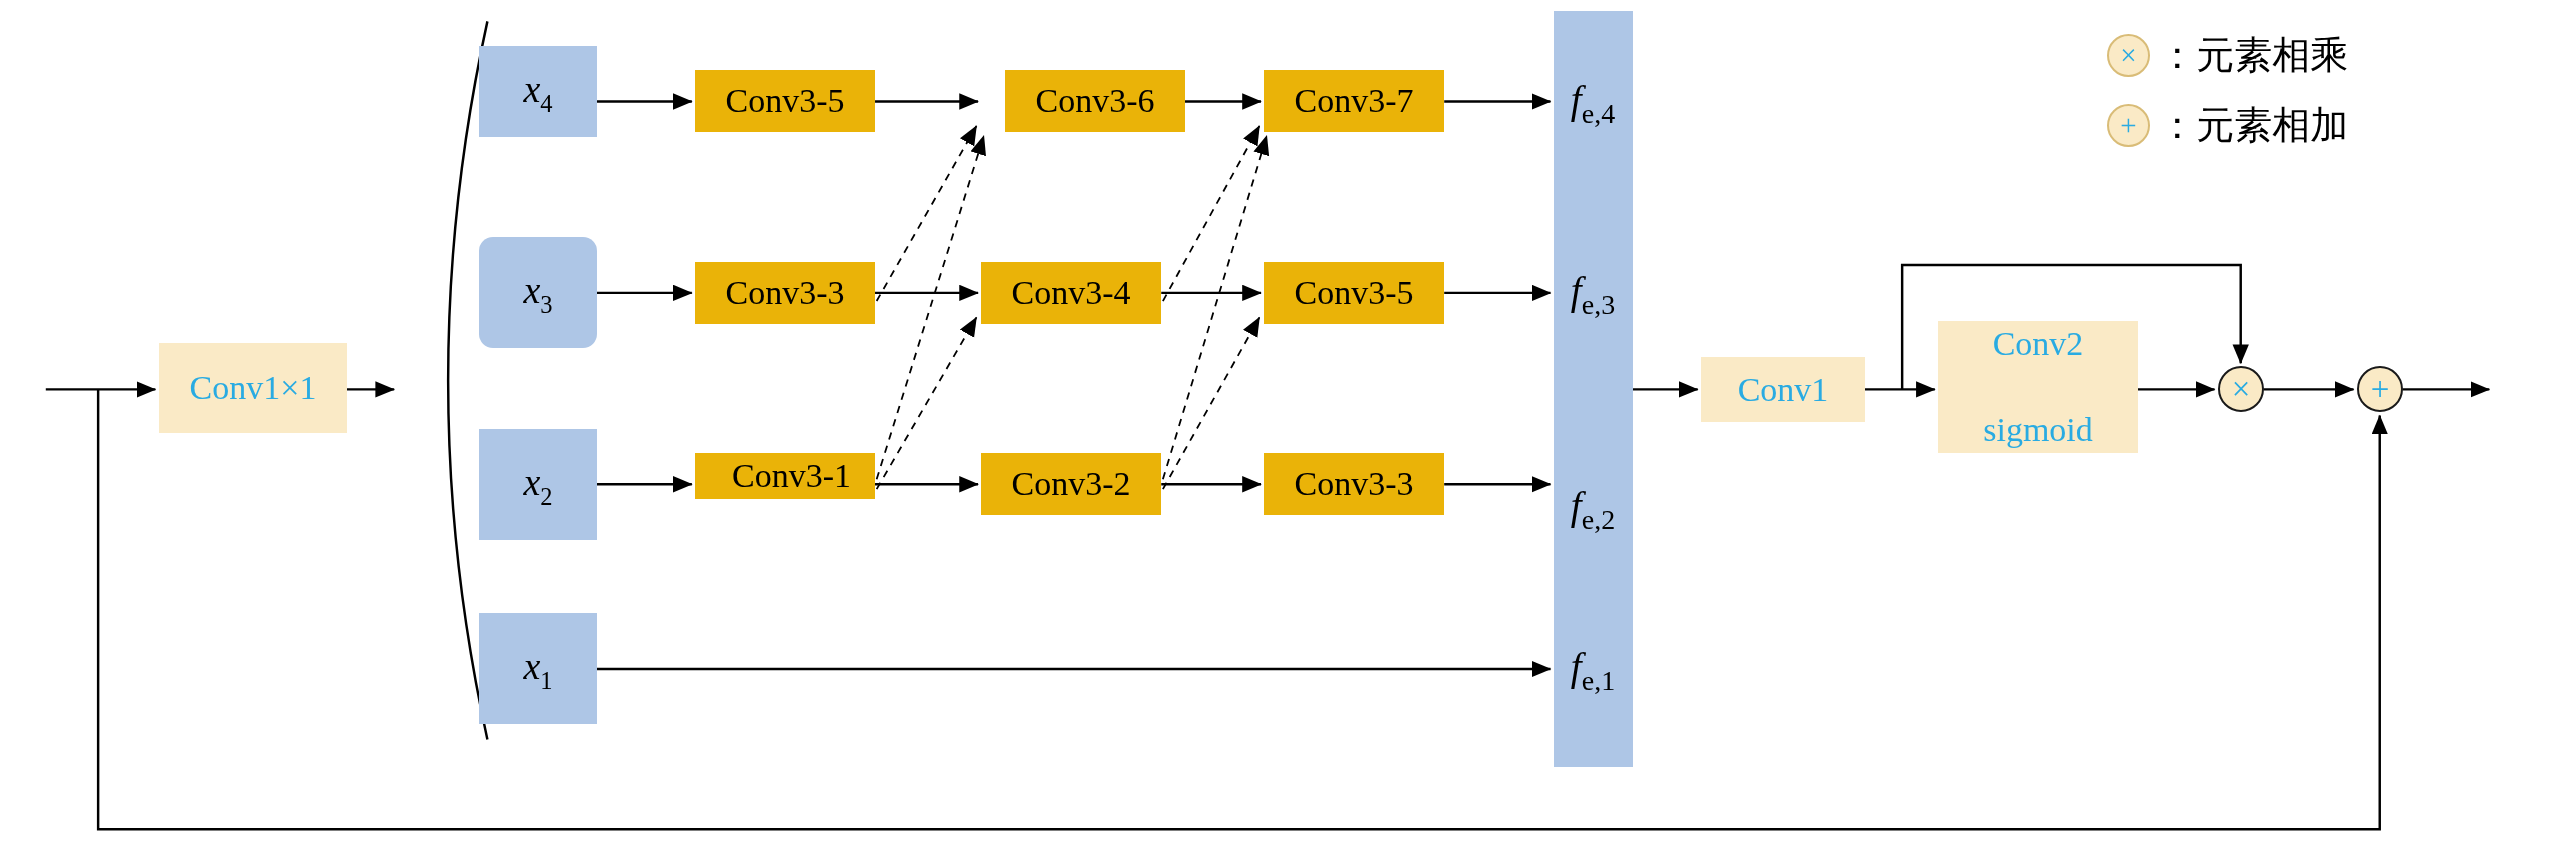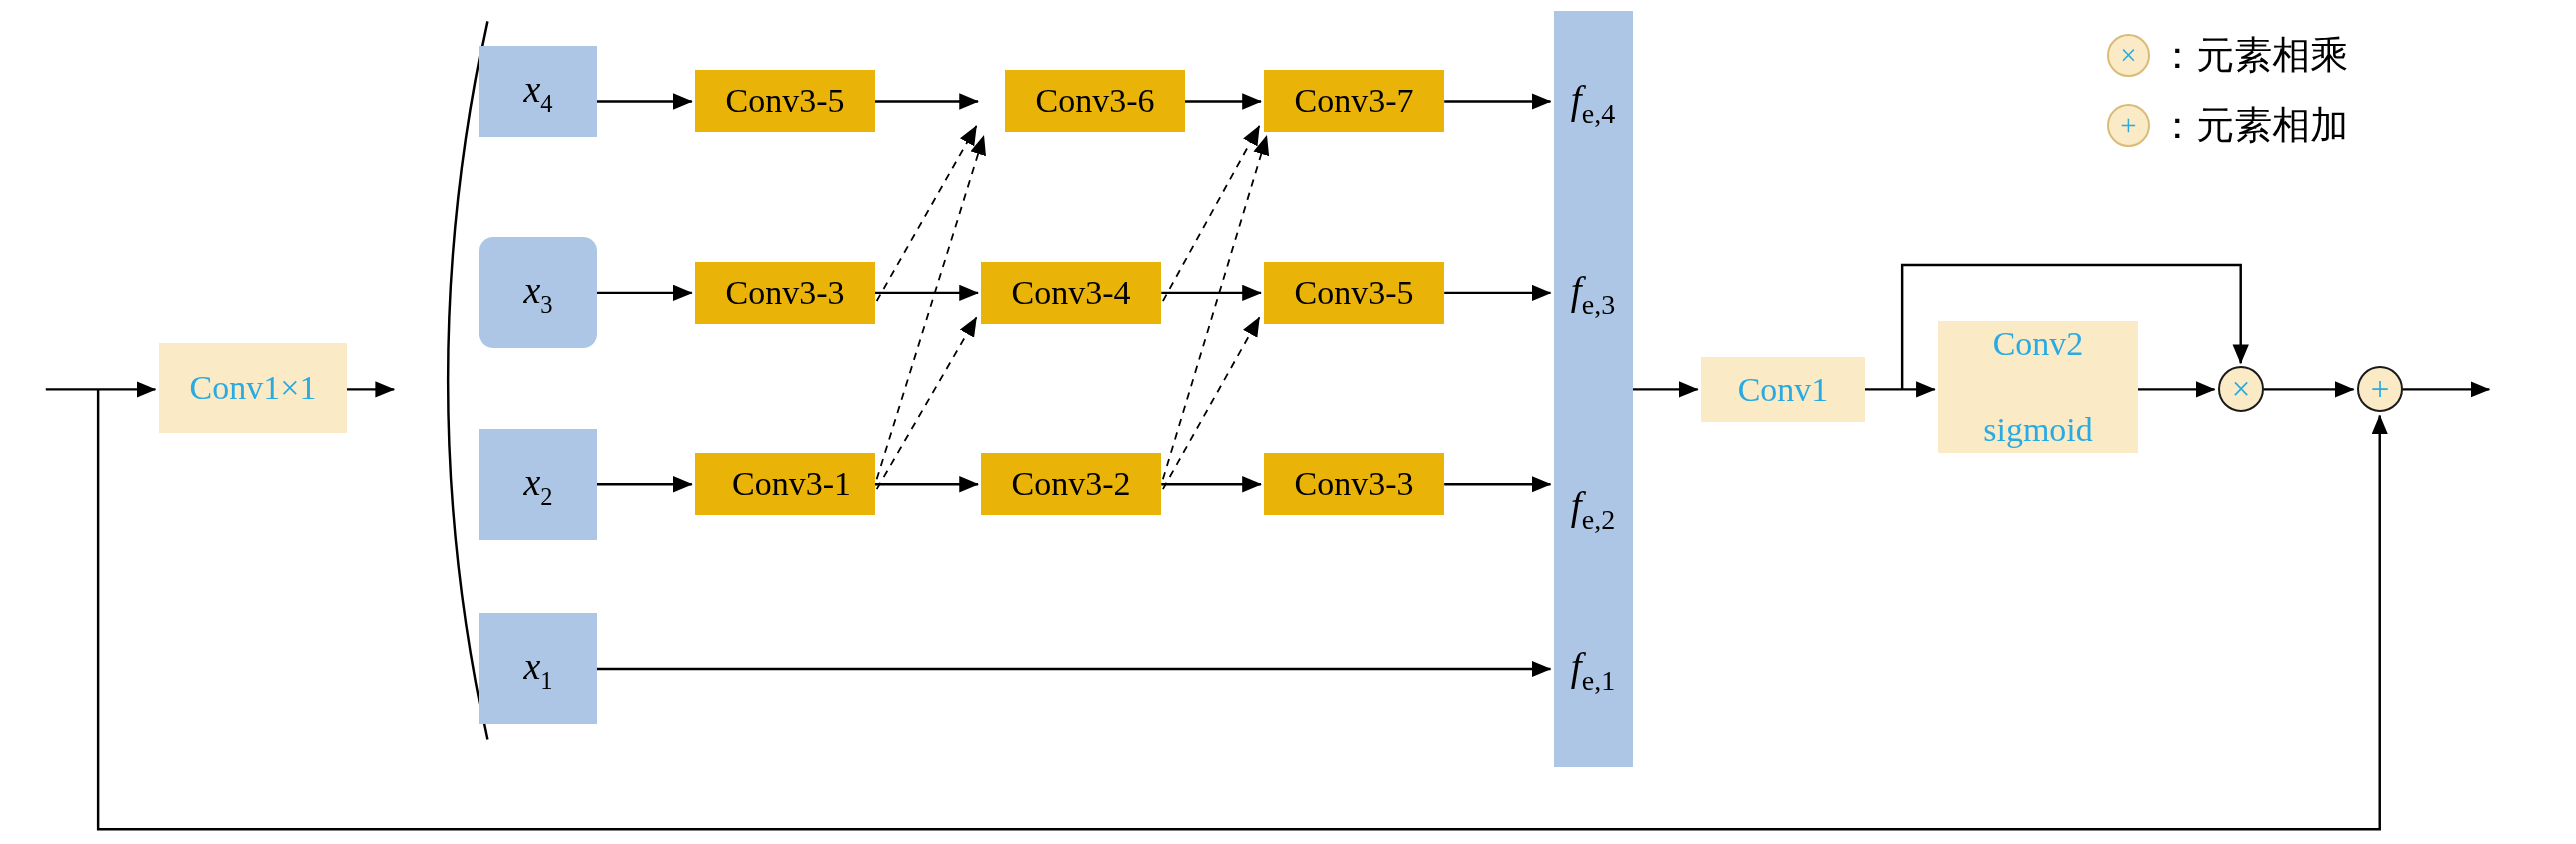--- a/index.html
+++ b/index.html
@@ -146,21 +146,21 @@
   <div class="box green convlabel" style="left:695px;top:262px;width:180px;height:62px;">
       <span>Conv3-3</span>
     </div>
   <div class="box green convlabel" style="left:981px;top:262px;width:180px;height:62px;text-align:right;">
       <span>Conv3-4</span>
     </div>
   <div class="box green convlabel" style="left:1264px;top:262px;width:180px;height:62px;">
       <span>Conv3-5</span>
     </div>
 
-  <div class="box green convlabel" style="left:695px;top:453px;width:180px;height:62px;padding-left:13px;">
+  <div class="box green convlabel" style="left:695px;top:453px;width:180px;height:46px;padding-left:13px;">
       <span>Conv3-1</span>
     </div>
   <div class="box green convlabel" style="left:981px;top:453px;width:180px;height:62px;">
       <span>Conv3-2</span>
     </div>
   <div class="box green convlabel" style="left:1264px;top:453px;width:180px;height:62px;">
       <span>Conv3-3</span>
     </div>
 
   <div class="box blue" style="left:1554px;top:11.4px;width:79px;height:756px;"></div>

